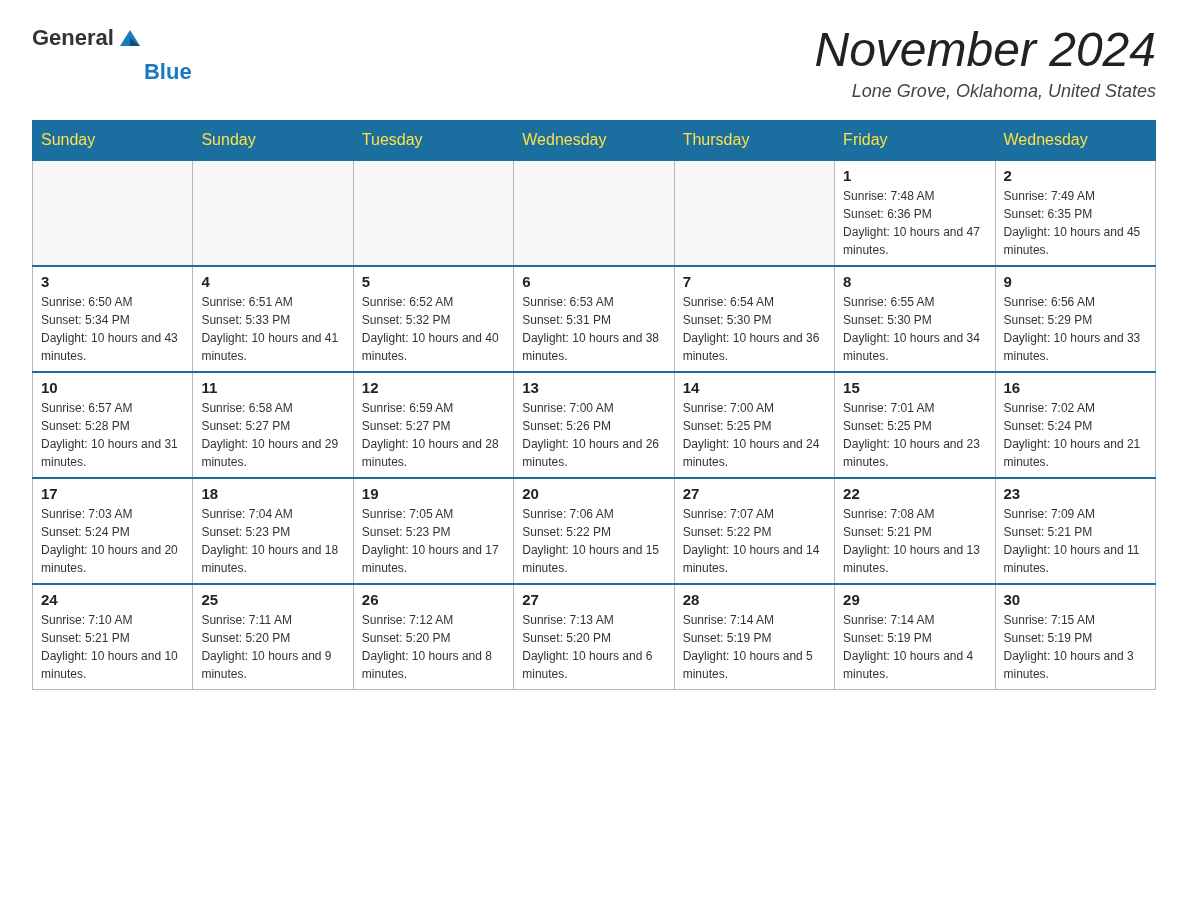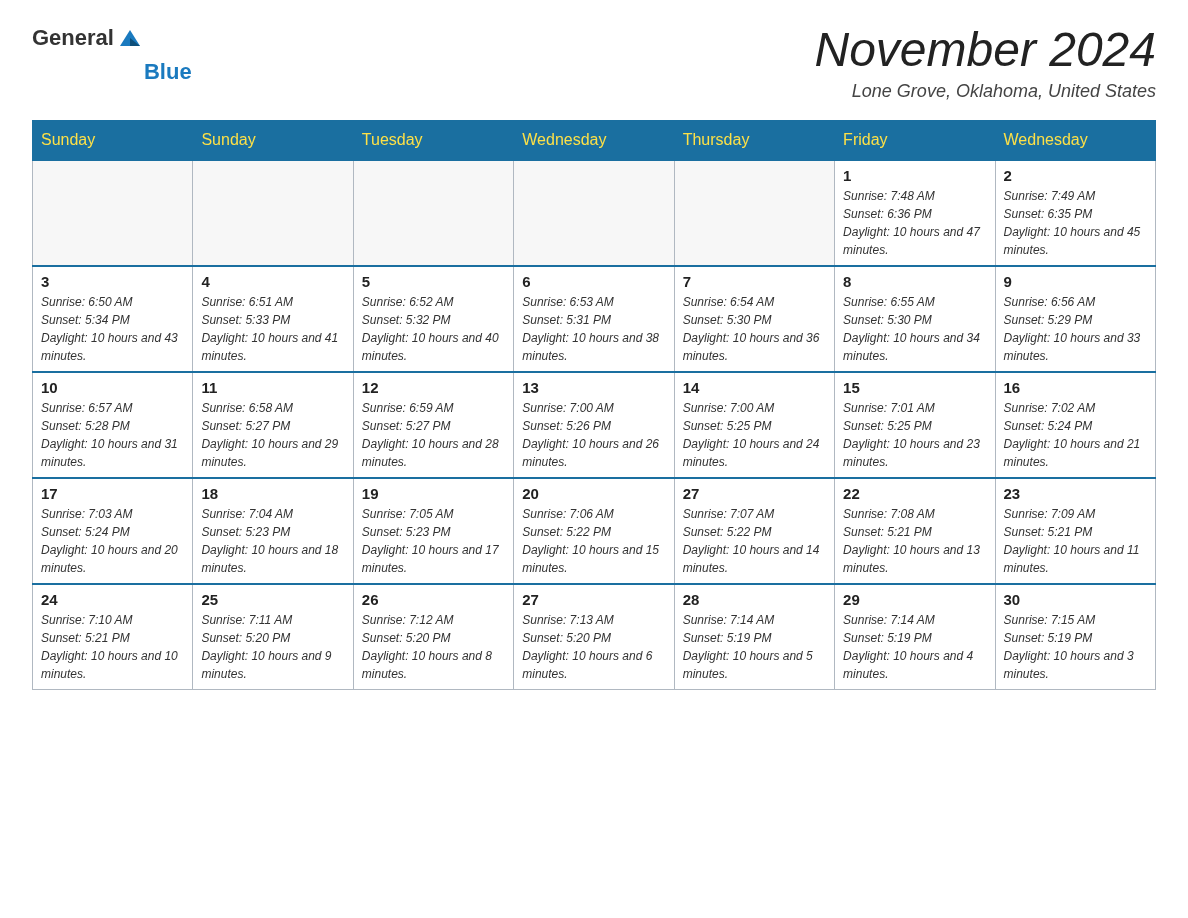--- a/index.html
+++ b/index.html
@@ -79,21 +79,20 @@
     .day-number {
       font-size: 15px;
       font-weight: bold;
       color: #222;
       margin-bottom: 3px;
     }
     .day-info {
       font-size: 12px;
       color: #333;
       line-height: 1.5;
-      font-style: italic;
     }
     .empty-cell {
       background: #f7f7f7;
     }
     tr {
       border-bottom: 2px solid #1a6fa0;
     }
     tbody tr:last-child {
       border-bottom: none;
     }

